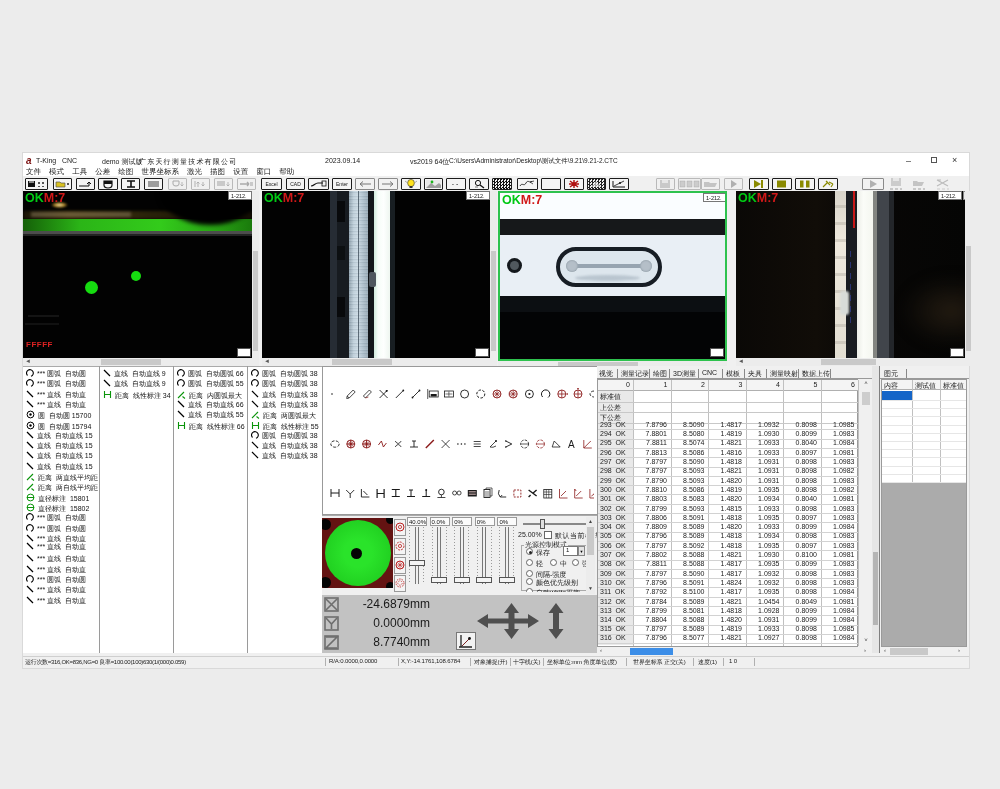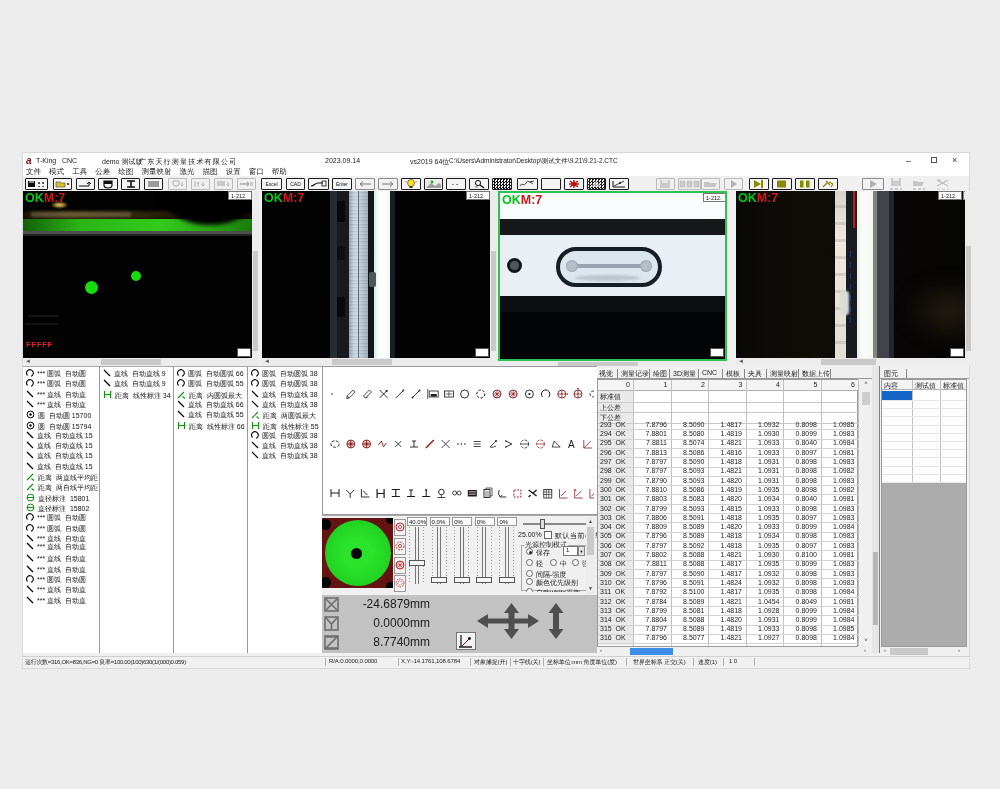--- a/index.html
+++ b/index.html
@@ -36,21 +36,21 @@
 <div class="a t7" style="left:62px;top:157px;font-size:7px">CNC</div>
 <div class="a t7" style="left:102px;top:157px;font-size:7px">demo 测试版</div>
 <div class="a t7" style="left:139px;top:157px;font-size:7px;letter-spacing:1.2px">广东天行测量技术有限公司</div>
 <div class="a t7" style="left:325px;top:157px;font-size:7px">2023.09.14</div>
 <div class="a t7" style="left:410px;top:157px;font-size:7px">vs2019 64位</div>
 <div class="a t7" style="left:449px;top:157px;font-size:6.5px">C:\Users\Administrator\Desktop\测试文件\9.21\9.21-2.CTC</div>
 <div class="a" style="left:906px;top:156px;width:60px;font-size:9px;color:#333;letter-spacing:14px">–</div>
 <div class="a" style="left:931px;top:157px;width:6px;height:6px;border:1px solid #555"></div>
 <div class="a" style="left:952px;top:155px;font-size:9px;color:#333">×</div>
 
-<div class="a t7" style="left:26px;top:167px;font-size:7.5px;word-spacing:6px">文件 模式 工具 公差 绘图 测量映射 激光 描图 设置 窗口 帮助</div>
+<div class="a t7" style="left:26px;top:167px;font-size:7.5px;word-spacing:6px">文件 模式 工具 公差 绘图 世界坐标系 激光 描图 设置 窗口 帮助</div>
 
 <div class="a" style="left:23px;top:176px;width:946px;height:15px;background:#f0f0f0"></div>
 <div id="tb">
 <div class="btn" style="left:25px;width:23px">
       <svg width="21" height="10">
         <rect x="2" y="2" width="7" height="6" fill="#111"></rect>
         <rect x="3" y="2" width="5" height="2" fill="#888"></rect>
         <rect x="12" y="3" width="2" height="2" fill="#555"></rect>
         <rect x="16" y="3" width="2" height="2" fill="#555"></rect>
         <rect x="12" y="7" width="2" height="1" fill="#555"></rect>

